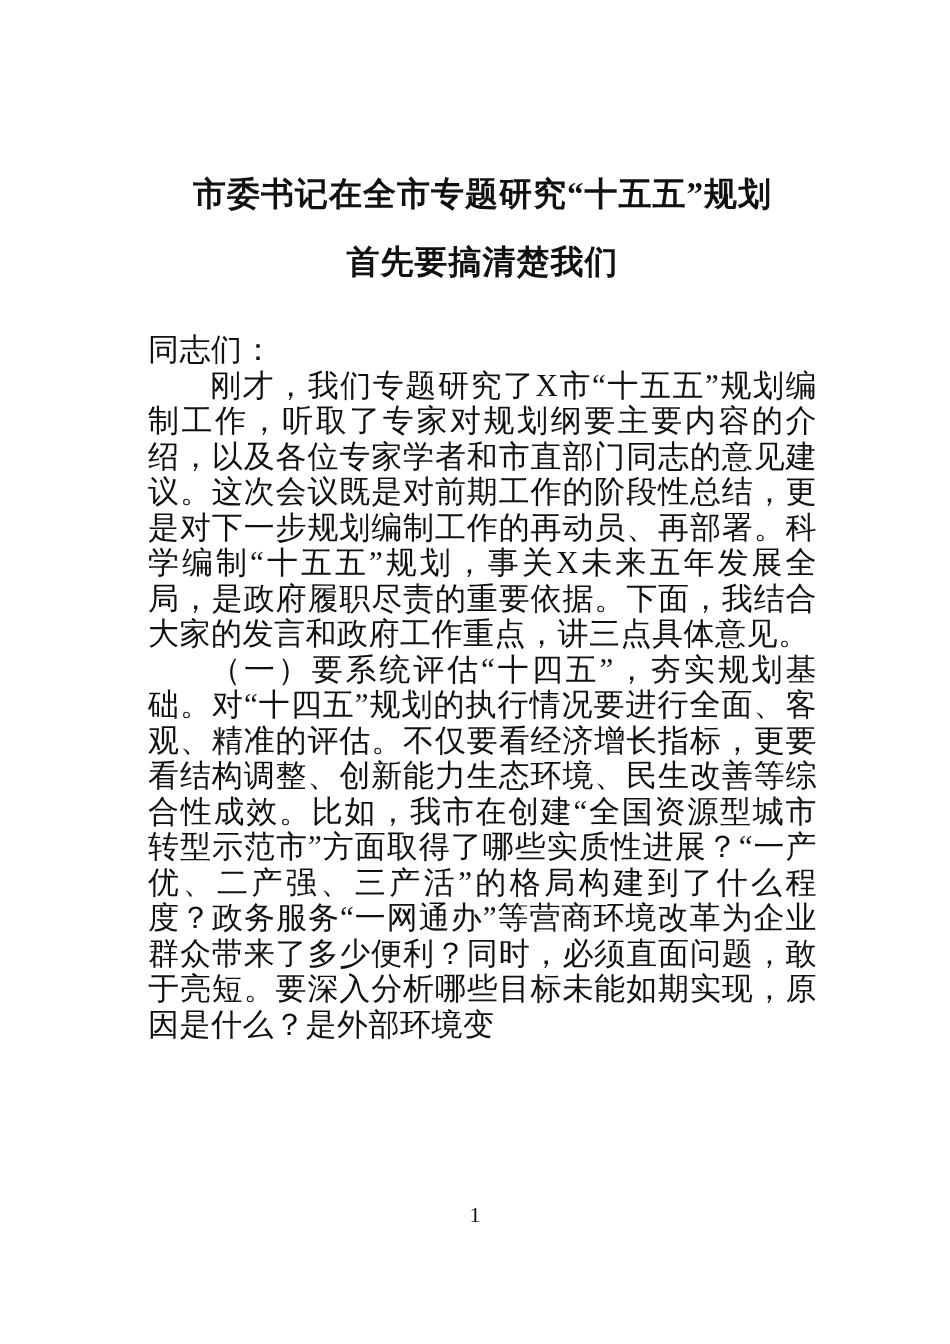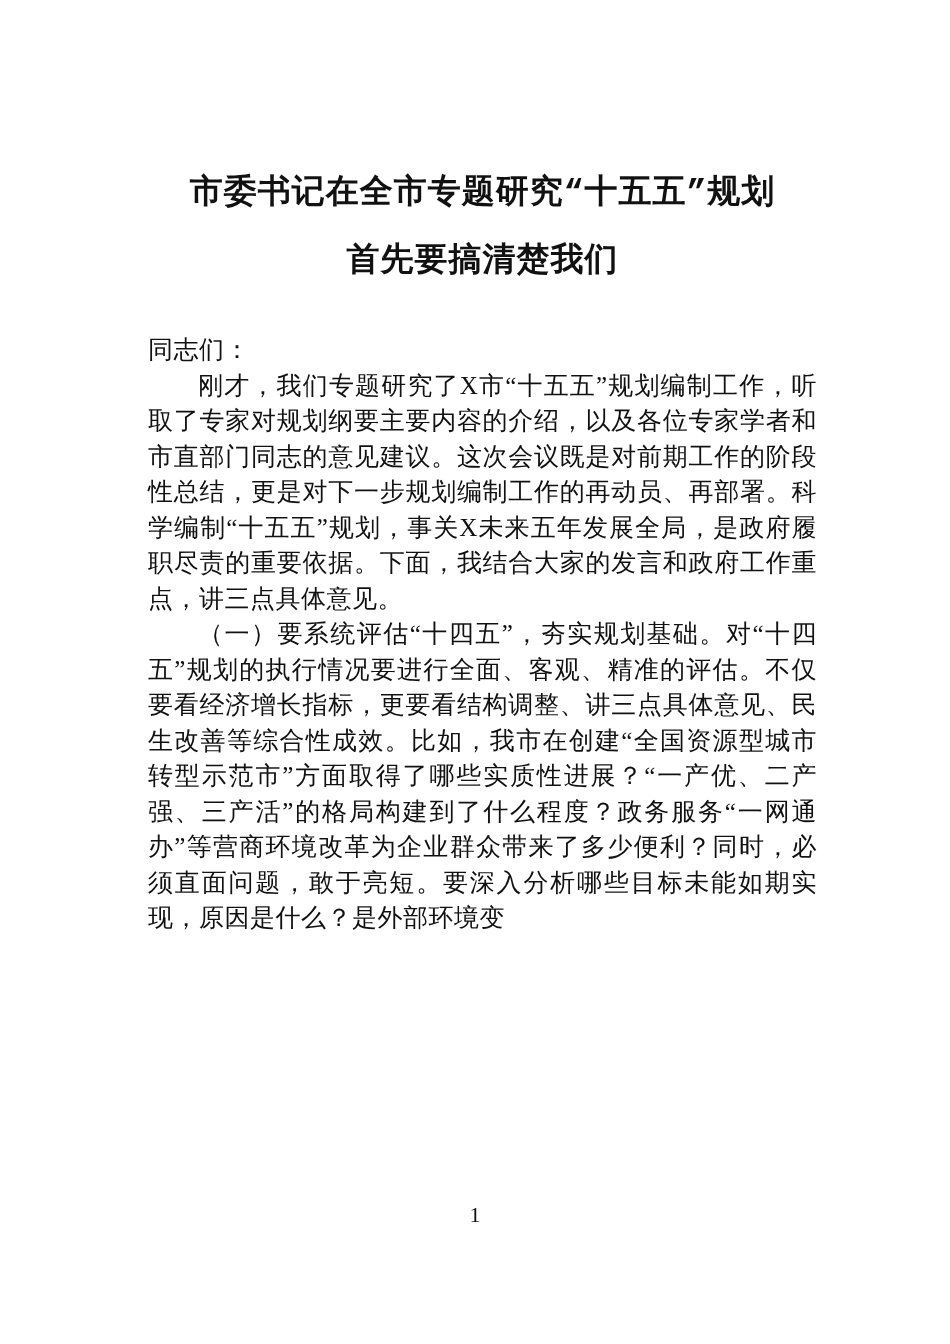--- a/index.html
+++ b/index.html
@@ -22,28 +22,27 @@
   .title {
     margin: 0 0 36px 0;
     font-size: 33px;
     font-weight: bold;
     text-align: center;
     line-height: 68px;
     letter-spacing: 1px;
   }
   .title-line {
     display: block;
-    font-family: Liberation Mono, monospace;
   }
   .doc-body {
     width: 100%;
   }
   .para {
     margin: 0;
-    font-size: 25px;
+    font-size: 31px;
     line-height: 35.5px;
     text-align: justify;
     word-break: break-all;
     letter-spacing: 0.5px;
   }
   .para.indent {
     text-indent: 2em;
   }
   .page-number {
     position: absolute;
@@ -60,17 +59,17 @@
 
 <div class="page">
   <h1 class="title">
     <span class="title-line">市委书记在全市专题研究“十五五”规划</span>
     <span class="title-line">首先要搞清楚我们</span>
   </h1>
 
   <div class="doc-body">
       <p class="para">同志们：</p>
       <p class="para indent">刚才，我们专题研究了X市“十五五”规划编制工作，听取了专家对规划纲要主要内容的介绍，以及各位专家学者和市直部门同志的意见建议。这次会议既是对前期工作的阶段性总结，更是对下一步规划编制工作的再动员、再部署。科学编制“十五五”规划，事关X未来五年发展全局，是政府履职尽责的重要依据。下面，我结合大家的发言和政府工作重点，讲三点具体意见。</p>
-      <p class="para indent">（一）要系统评估“十四五”，夯实规划基础。对“十四五”规划的执行情况要进行全面、客观、精准的评估。不仅要看经济增长指标，更要看结构调整、讲三点具体意见、民生改善等综合性成效。比如，我市在创建“全国资源型城市转型示范市”方面取得了哪些实质性进展？“一产优、二产强、三产活”的格局构建到了什么程度？政务服务“一网通办”等营商环境改革为企业群众带来了多少便利？同时，必须直面问题，敢于亮短。要深入分析哪些目标未能如期实现，原因是什么？是外部环境变</p>
+      <p class="para indent">（一）要系统评估“十四五”，夯实规划基础。对“十四五”规划的执行情况要进行全面、客观、精准的评估。不仅要看经济增长指标，更要看结构调整、创新能力生态环境、民生改善等综合性成效。比如，我市在创建“全国资源型城市转型示范市”方面取得了哪些实质性进展？“一产优、二产强、三产活”的格局构建到了什么程度？政务服务“一网通办”等营商环境改革为企业群众带来了多少便利？同时，必须直面问题，敢于亮短。要深入分析哪些目标未能如期实现，原因是什么？是外部环境变</p>
     </div>
 
   <div class="page-number">1</div>
 </div>
 
 </body></html>

